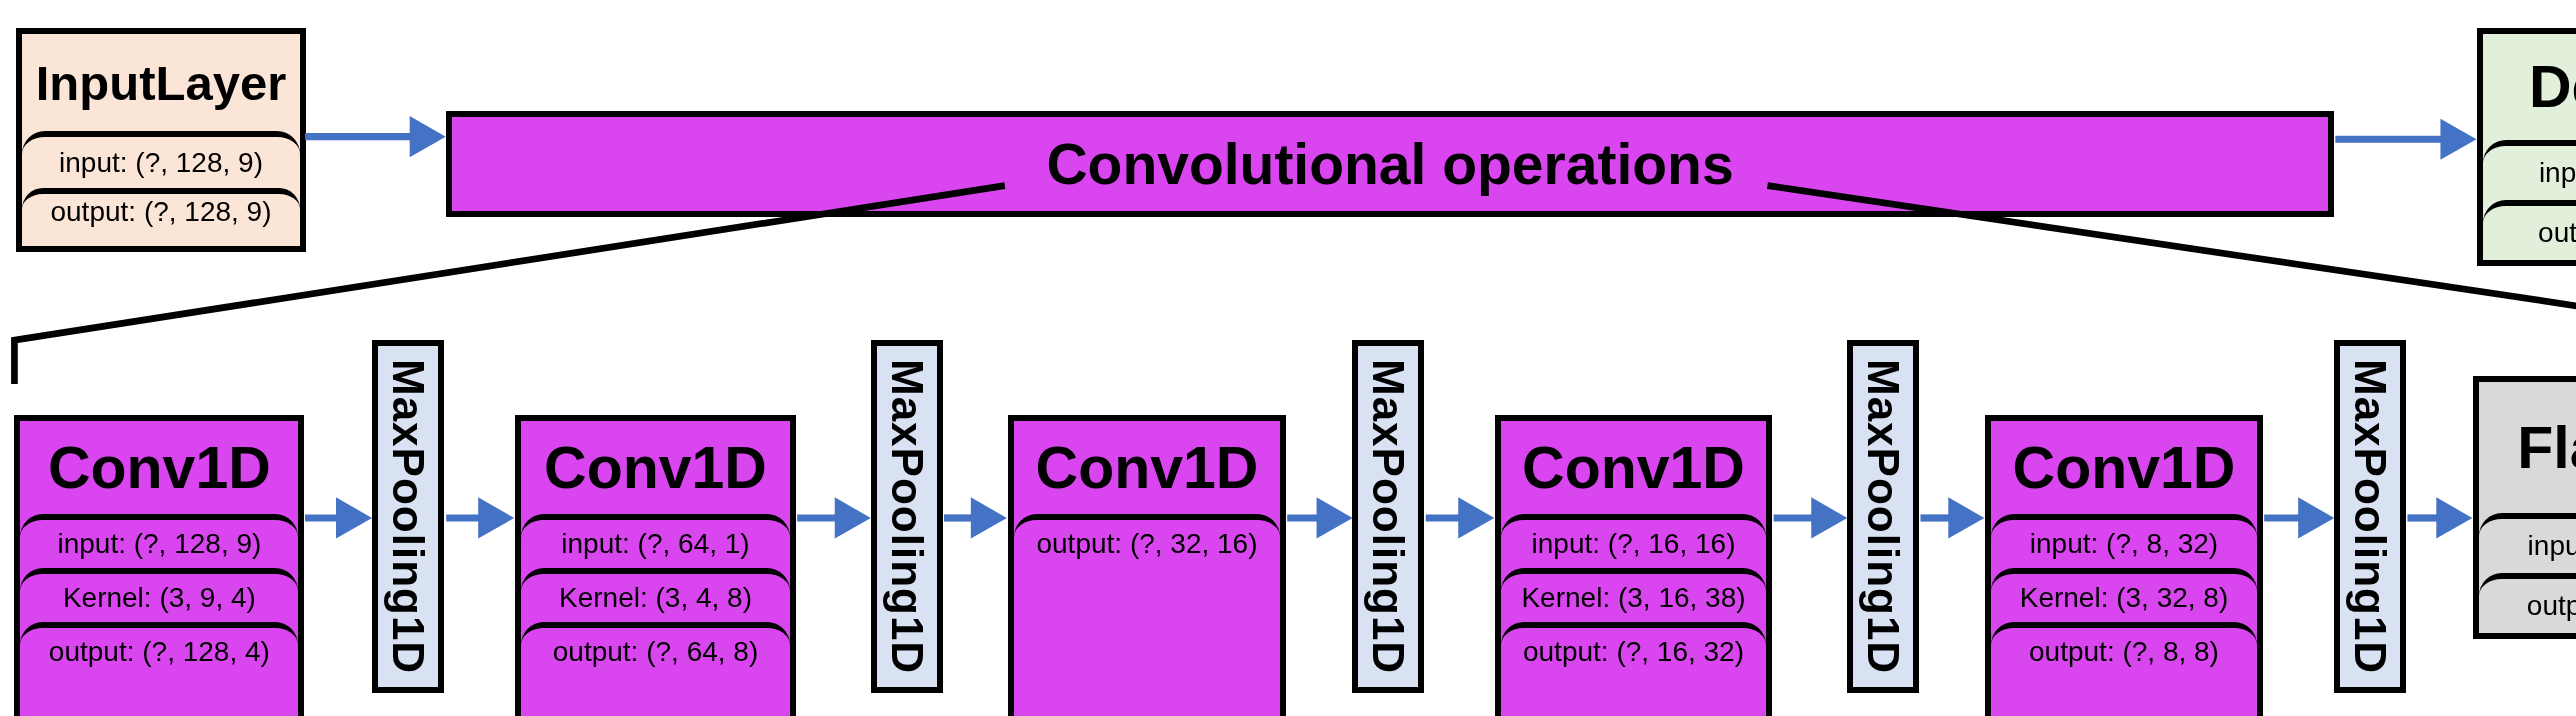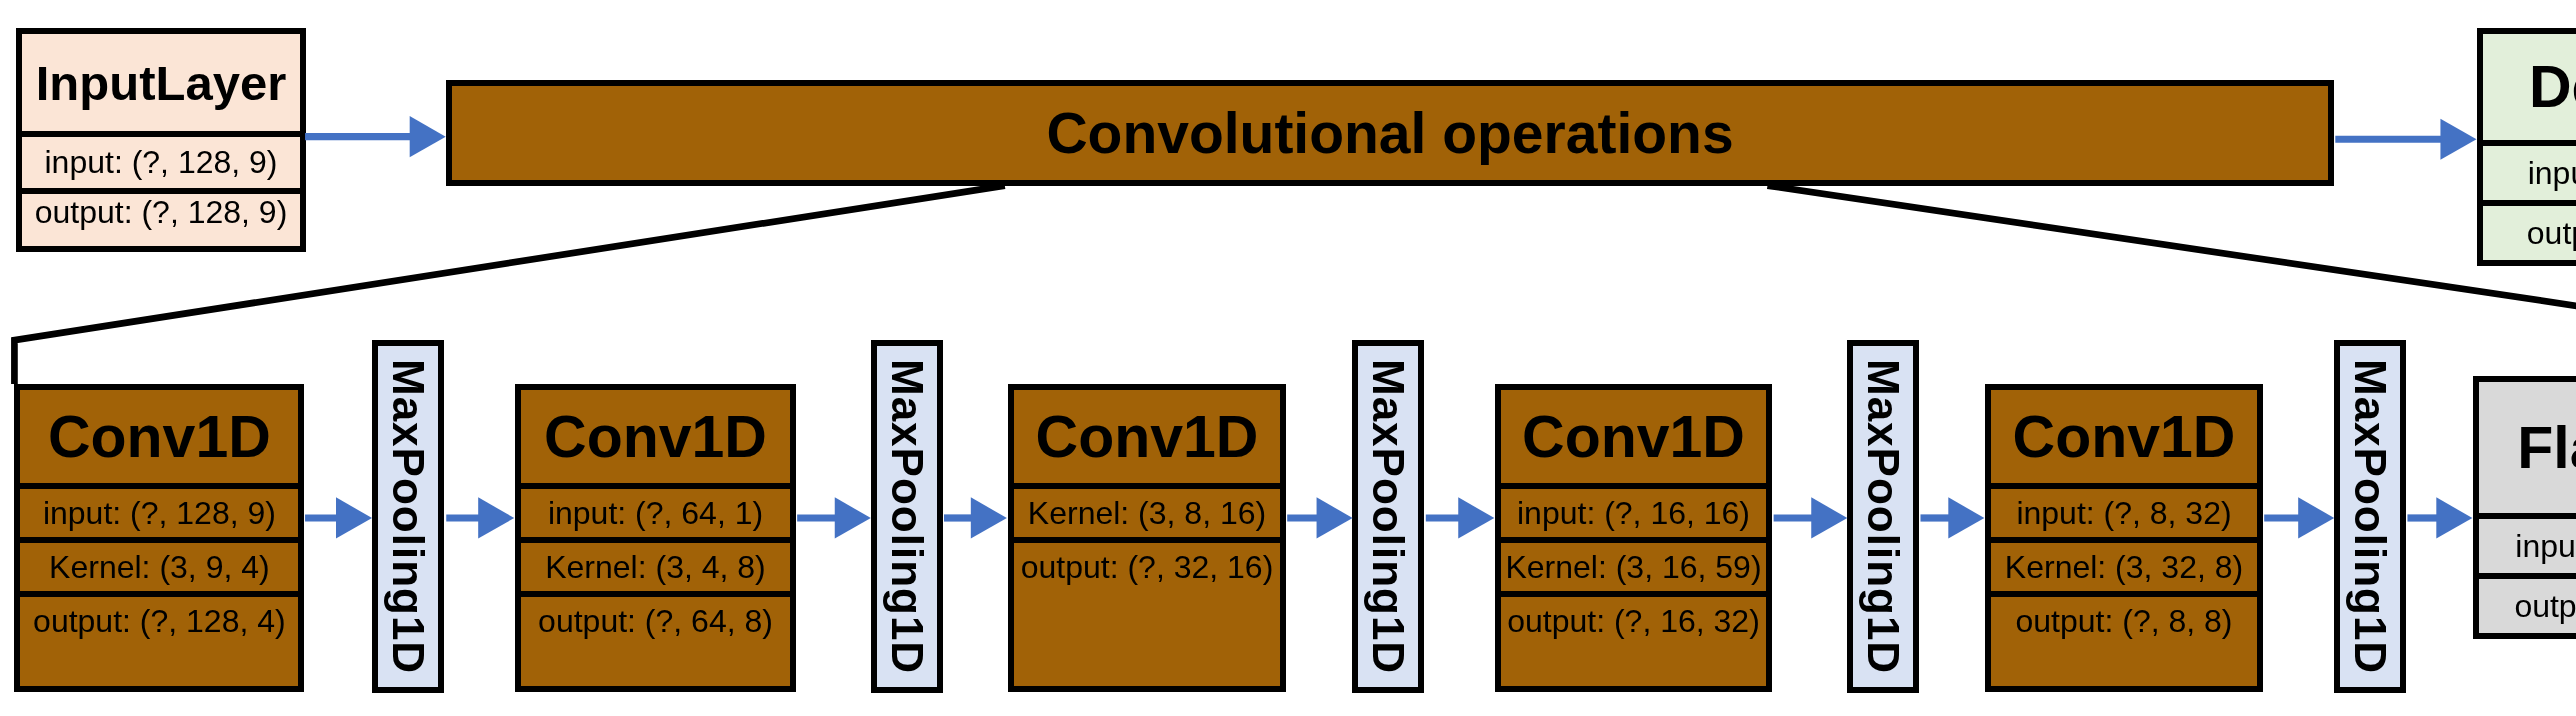--- a/index.html
+++ b/index.html
@@ -24,27 +24,28 @@
     justify-content: center;
     font-weight: 700;
     white-space: nowrap;
   }
   .node .row {
     box-sizing: border-box;
     border-top: 6.2px solid #000000;
     display: flex;
     align-items: center;
     justify-content: center;
-    font-size: 32px;
+    font-size: 28px;
     white-space: nowrap;
+    border-radius: 23px;
   }
   
   .peach { background: #FBE5D6; }
   .green { background: #E2EFDA; }
-  .yellow { background: #a16207; }
+  .yellow { background: #d946ef; margin-top: 31px; }
   .gray  { background: #D9D9D9; }
   .lavender { background: #D9E2F3; }
 
   #input-layer { left: 0; top: 28px; width: 290px; height: 224px; margin-left: 16px; }
   #input-layer .title { height: 97px; font-size: 49px; }
   #input-layer .row-a { height: 57px; }
   #input-layer .row-b { height: 42px; }
 
   #conv-ops { left: 446px; top: 80px; width: 1888px; height: 106px; align-items: center; justify-content: center; }
   #conv-ops .title { font-size: 57px; height: 100%; }
@@ -122,28 +123,27 @@
 
   <div class="node yellow conv1d" id="conv1d-2">
     <div class="title">Conv1D</div>
     <div class="row">input: (?, 64, 1)</div>
     <div class="row">Kernel: (3, 4, 8)</div>
     <div class="row">output: (?, 64, 8)</div>
   </div>
 
   <div class="node yellow conv1d" id="conv1d-3">
     <div class="title">Conv1D</div>
-    <div class="row">Kernel: (3, 8, 16)</div>
     <div class="row">output: (?, 32, 16)</div>
   </div>
 
   <div class="node yellow conv1d" id="conv1d-4">
     <div class="title">Conv1D</div>
     <div class="row">input: (?, 16, 16)</div>
-    <div class="row">Kernel: (3, 16, 59)</div>
+    <div class="row">Kernel: (3, 16, 38)</div>
     <div class="row">output: (?, 16, 32)</div>
   </div>
 
   <div class="node yellow conv1d" id="conv1d-5">
     <div class="title">Conv1D</div>
     <div class="row">input: (?, 8, 32)</div>
     <div class="row">Kernel: (3, 32, 8)</div>
     <div class="row">output: (?, 8, 8)</div>
   </div>
 

